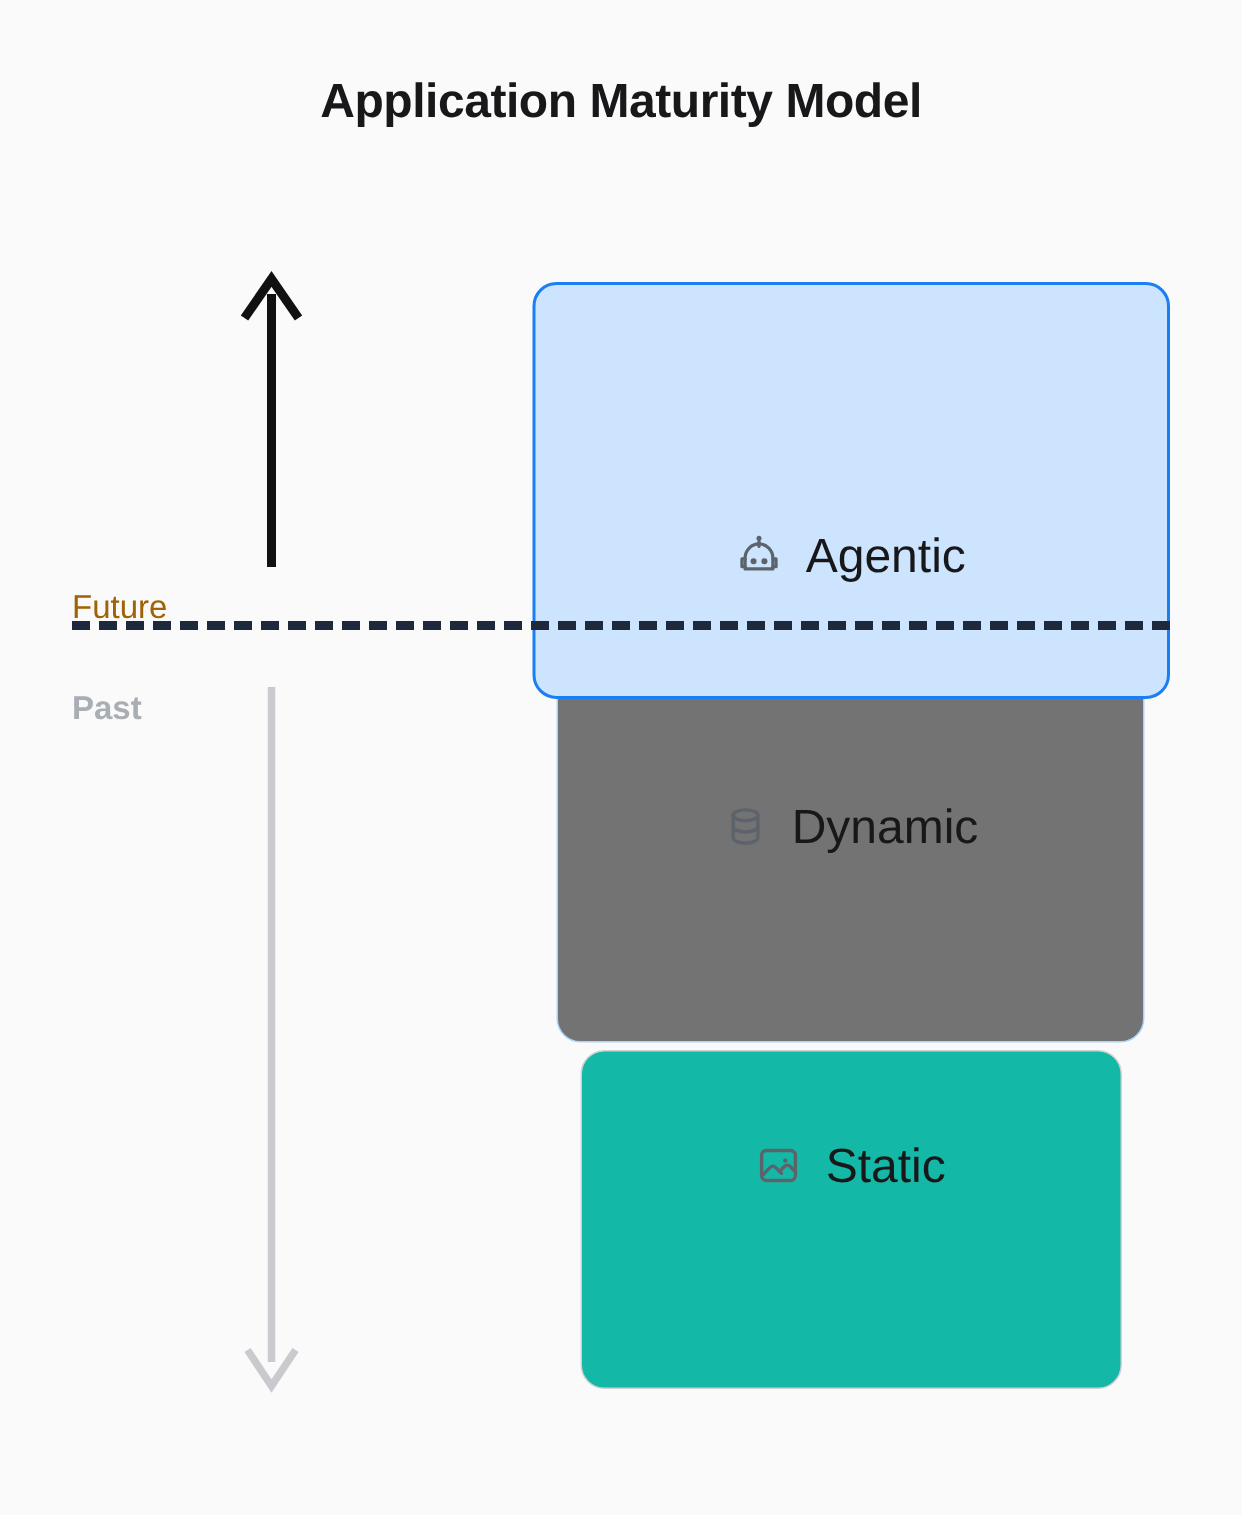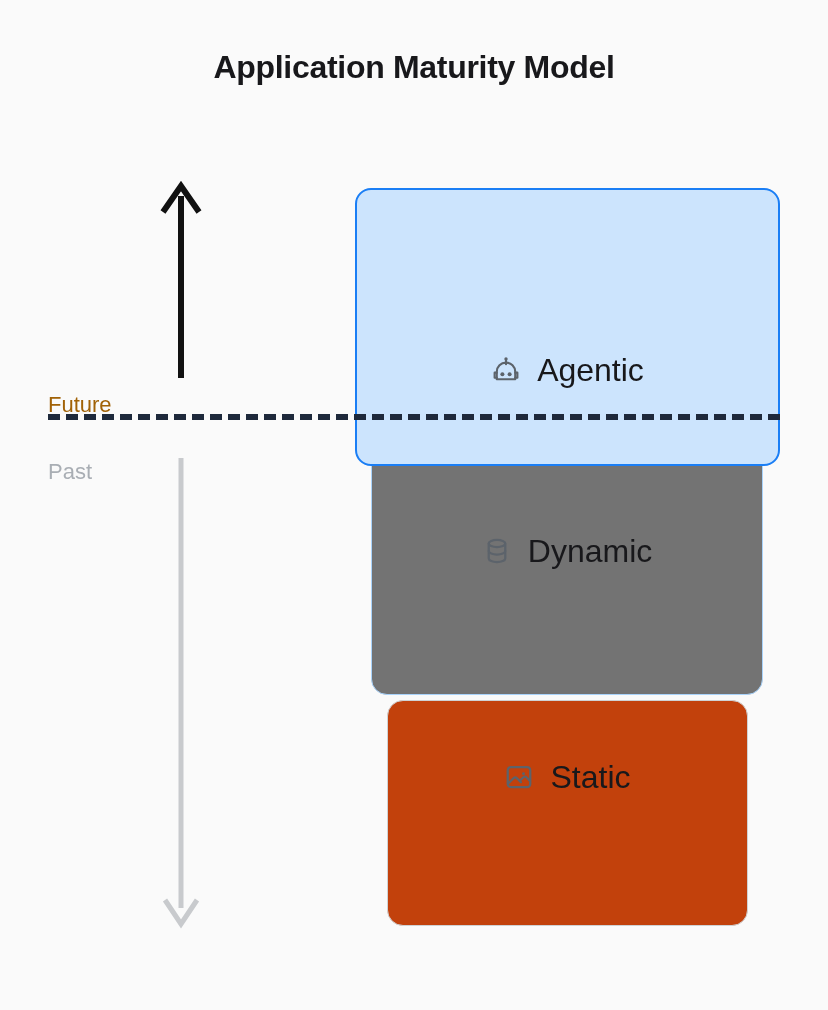--- a/index.html
+++ b/index.html
@@ -47,20 +47,21 @@
   #label-future {
     left: 48px;
     top: 353px;
     color: #a16207;
     margin-top: 39px;
   }
   #label-past {
     left: 48px;
     top: 459px;
     color: #a9aeb4;
+    font-weight: bold;
   }
 
   
   #divider {
     position: absolute;
     left: 48px;
     top: 414px;
     width: 732px;
     height: 0;
     border-top: 6px dashed #1e293b;
@@ -92,21 +93,21 @@
     width: 30px;
     height: 30px;
     flex: 0 0 30px;
   }
 
   #box-static {
     left: 387px;
     top: 700px;
     width: 361px;
     height: 226px;
-    background: #c2410c;
+    background: #14b8a6;
     border: 1.5px solid #cfd2d4;
     z-index: 1;
   }
   #box-static .layer-inner { --shift: -36px; }
 
   #box-dynamic {
     left: 371px;
     top: 418px;
     width: 392px;
     height: 277px;

